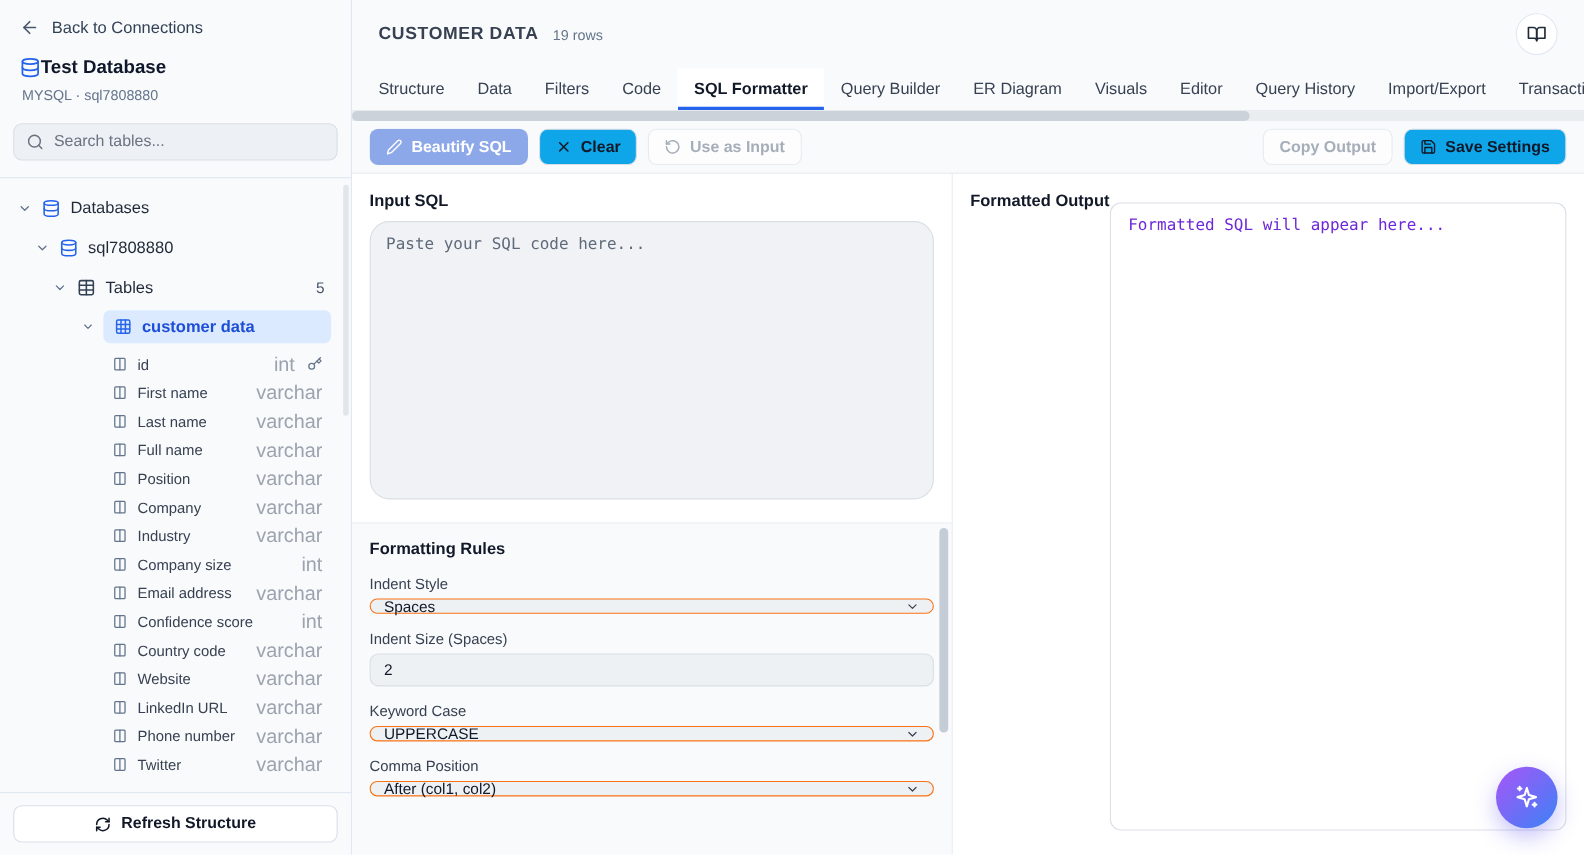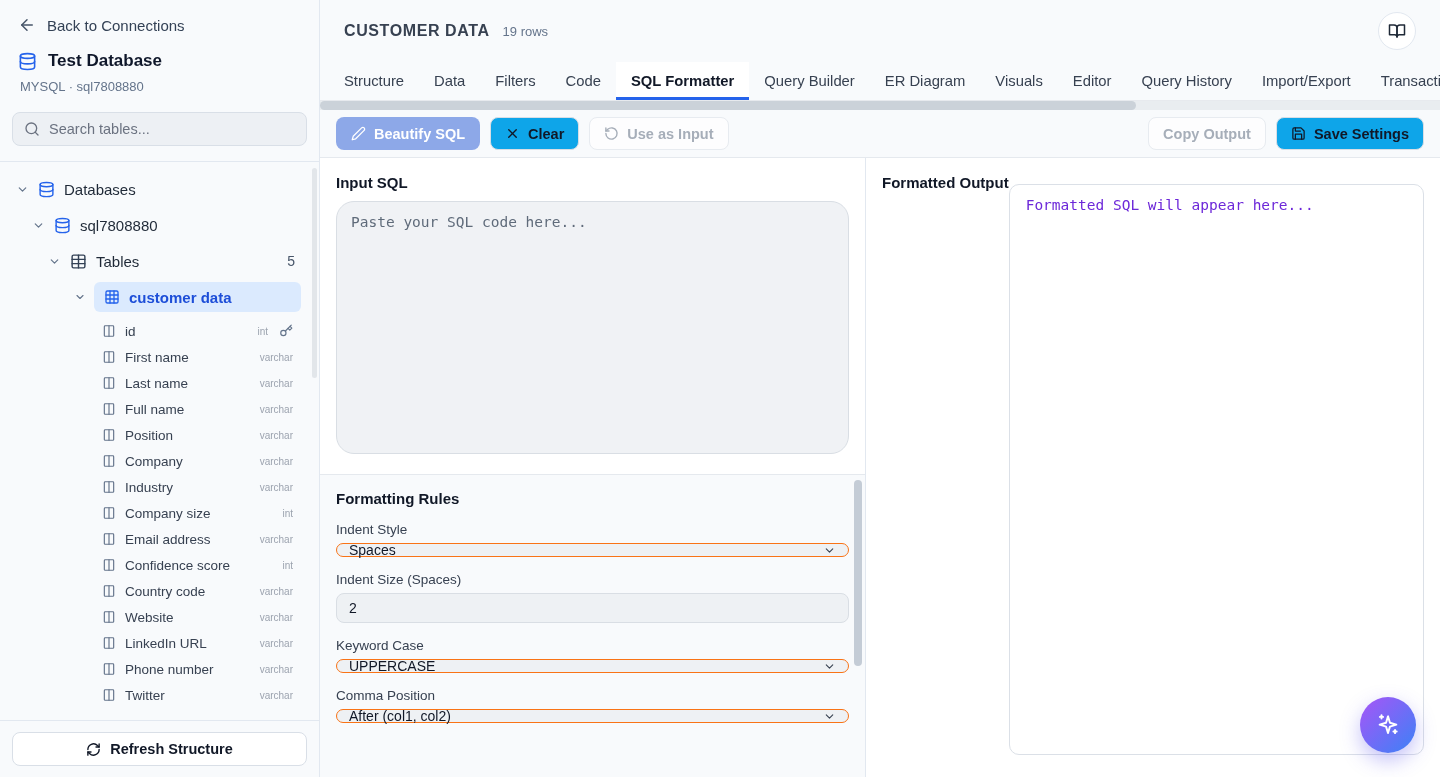--- a/index.html
+++ b/index.html
@@ -7,21 +7,21 @@
   body { font-family:"Liberation Sans", sans-serif; color:#1e293b; background:#fff; }
   .icn svg { display:block; }
 
   #app { width:1440px; height:777px; display:flex; position:relative; }
 
   
   .sidebar { width:320px; min-width:320px; background:#f8fafc; border-right:1px solid #e2e8f0; display:flex; flex-direction:column; position:relative; }
   .sb-head { padding:16px 16px 6px 18px; }
   .back-row { display:flex; align-items:center; gap:11px; color:#334155; font-size:15px; cursor:pointer; }
   .back-row .icn { color:#475569; }
-  .db-row { display:flex; align-items:center; gap:11px; margin-top:17px;text-align:right; }
+  .db-row { display:flex; align-items:center; margin-top:17px;text-align:right; }
   .db-row .icn { color:#2563eb; }
   .db-title { font-size:17px; font-weight:700; color:#0f172a; }
   .db-meta { margin-top:8px; margin-left:2px; font-size:13px; color:#64748b; }
   .sb-search { padding:12px 12px 15px 12px; }
   .search-box { display:flex; align-items:center; gap:9px; height:34px; padding:0 11px; background:#edf0f4; border:1px solid #d9dfe7; border-radius:8px; }
   .search-box .icn { color:#6b7280; }
   .search-box input { flex:1; border:none; outline:none; background:transparent; font-size:14.5px; color:#111827; font-family:"Liberation Sans",sans-serif; }
   .search-box input::placeholder { color:#6b7280; }
   .sb-tree { flex:1; border-top:1px solid #e2e8f0; padding:12px 10px 0 6px; overflow:hidden; position:relative; }
   .tree-row { display:flex; align-items:center; gap:9px; height:30px; margin-bottom:6px; font-size:15px; font-weight:500; color:#1f2937; cursor:pointer; }
@@ -29,21 +29,21 @@
   .tree-row .icn.db-i { color:#2563eb; }
   .tree-row .icn.tb-i { color:#334155; }
   .tree-count { margin-left:auto; margin-right:14px; font-size:14px; color:#475569; font-weight:400; }
   .sel-row { display:flex; align-items:center; gap:8px; margin-bottom:6px; padding-left:68px; cursor:pointer; }
   .sel-row .chev { color:#64748b; display:flex; }
   .sel-pill { flex:1; display:flex; align-items:center; gap:9px; height:30px; padding:0 10px; background:#dbeafe; border-radius:6px; color:#1d4ed8; font-size:15px; font-weight:600; margin-right:8px; }
   .sel-pill .icn { color:#2563eb; }
   .col-row { display:flex; align-items:center; gap:9px; height:26px; padding-left:96px; padding-right:16px; cursor:pointer; }
   .col-row .icn { color:#64748b; }
   .col-name { font-size:13.5px; color:#374151; }
-  .col-type { margin-left:auto; font-size:10px; color:#9ca3af; }
+  .col-type { margin-left:auto; font-size:18px; color:#9ca3af; }
   .key-i { color:#2563eb; margin-left:2px; }
   .sb-thumb { position:absolute; right:2px; top:6px; width:5px; height:210px; background:#e2e6ea; border-radius:3px; }
   .sb-foot { border-top:1px solid #e2e8f0; padding:11px 12px; background:#f8fafc; }
   .refresh-btn { width:100%; height:34px; display:flex; align-items:center; justify-content:center; gap:9px; background:#fff; border:1px solid #d9dfe7; border-radius:8px; font-size:14.5px; font-weight:600; color:#111827; cursor:pointer; font-family:"Liberation Sans",sans-serif; }
 
   
   .main { flex:1; display:flex; flex-direction:column; min-width:0; background:#fff; position:relative; }
   .m-head { height:62px; background:#f8fafc; display:flex; align-items:center; padding-left:24px; position:relative; }
   .m-title { font-size:16px; font-weight:700; letter-spacing:0.6px; color:#374151; }
   .m-rows { margin-left:13px; font-size:13px; color:#64748b; }

